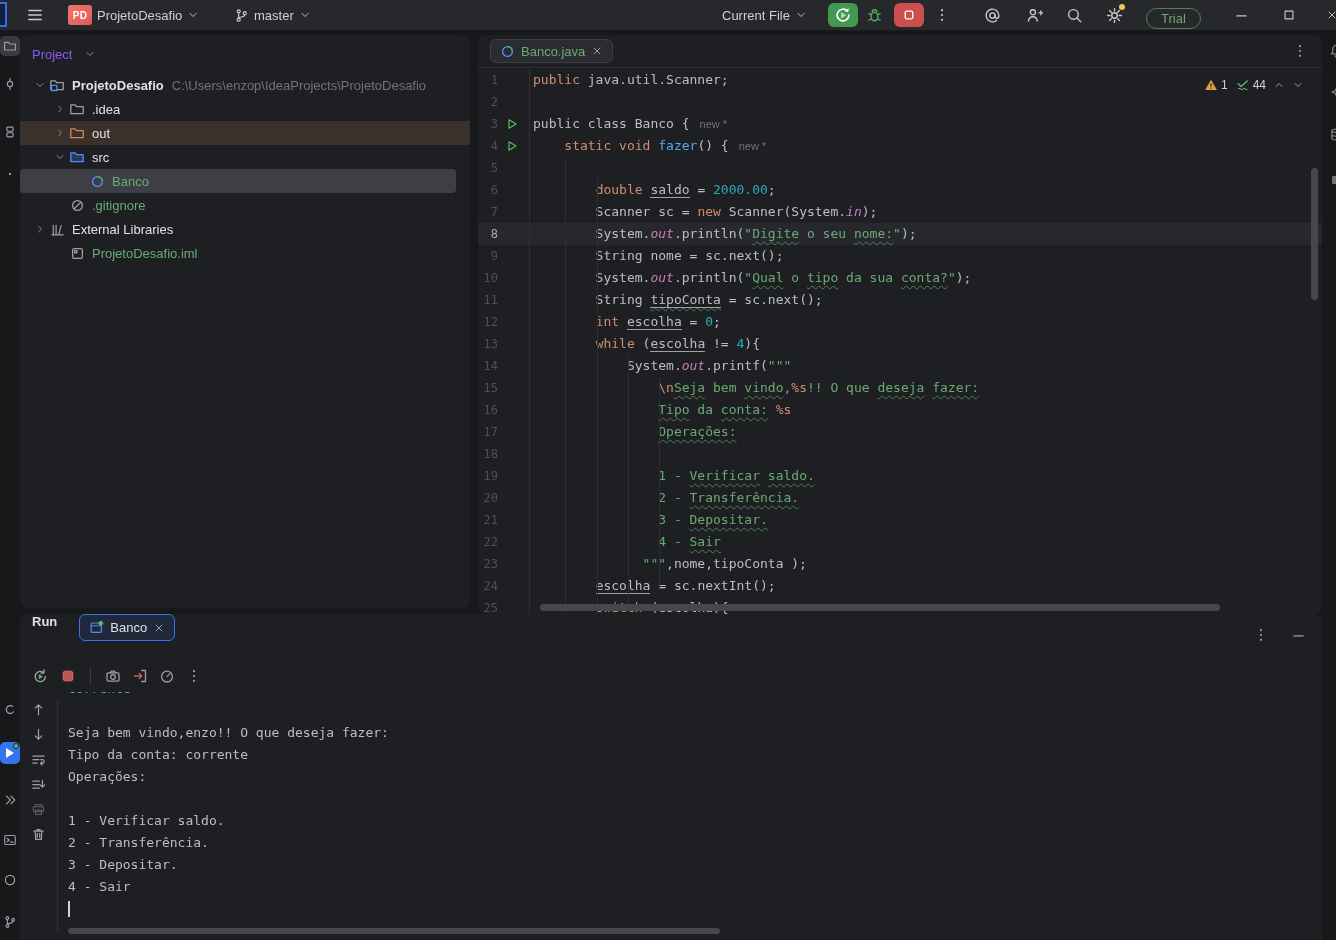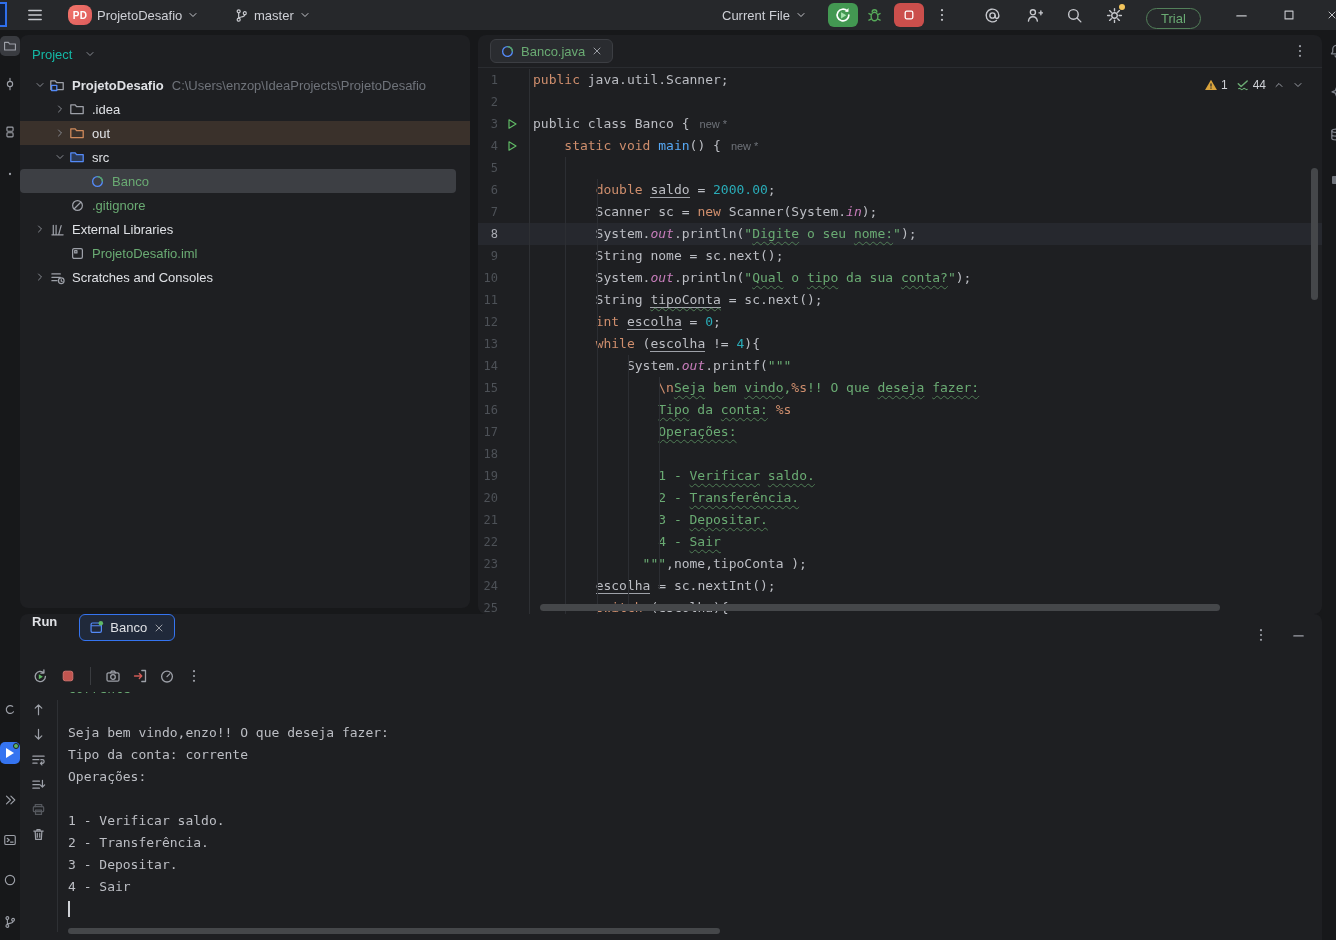--- a/index.html
+++ b/index.html
@@ -4,21 +4,21 @@
 <style>
   *{margin:0;padding:0;box-sizing:border-box}
   html,body{width:1336px;height:940px;background:#17181a;overflow:hidden;
     font-family:"Liberation Sans",sans-serif;color:#dfe1e5;font-size:13px}
 
   
   #titlebar{position:absolute;left:0;top:0;width:1336px;height:30px;background:#26282b}
   .tb{position:absolute;top:0;height:30px;display:flex;align-items:center;gap:5px;color:#c7c9ce}
   .tb .lbl{color:#ced0d6}
   .sliver{position:absolute;left:0;top:2px;width:7px;height:25px;background:#10203d;border:2px solid #2f6feb;border-left:none}
-  .pd-badge{width:24px;height:20px;border-radius:8px;background:linear-gradient(135deg,#f2756a,#dd5c5c);
+  .pd-badge{width:24px;height:20px;border-radius:3px;background:linear-gradient(135deg,#f2756a,#dd5c5c);
     display:flex;align-items:center;justify-content:center;color:#fff;font-size:10px;font-weight:bold;letter-spacing:.3px}
   .tb-btn{border-radius:6px;display:flex;align-items:center;justify-content:center}
   .run-btn{width:30px;height:24px;background:#439852}
   .stop-btn{width:30px;height:24px;background:#cb4f4c}
   .trial-pill{height:21px;padding:0 14px;border:1px solid #53805a;border-radius:11px;color:#6aab73;
     display:flex;align-items:center;font-size:13px}
   .gear-wrap{position:relative;display:flex}
   .gear-dot{position:absolute;right:-2px;top:-3px;width:6px;height:6px;border-radius:50%;background:#f2c55c}
   .winbtn{color:#c3c5ca}
 
@@ -32,21 +32,21 @@
     border-top:5px solid transparent;border-bottom:5px solid transparent}
   .run-active .dot{position:absolute;right:1px;top:1px;width:6px;height:6px;border-radius:50%;background:#5fb865;border:1px solid #1e1f22}
 
   
   .island{position:absolute;background:#1e1f22;border-radius:8px;overflow:hidden}
   #project-island{left:20px;top:35px;width:450px;height:573px}
   #editor-island{left:478px;top:35px;width:844px;height:579px}
   #run-island{left:20px;top:614px;width:1302px;height:326px;border-radius:8px 8px 0 0}
 
   
-  .panel-header{height:38px;display:flex;align-items:center;padding-left:12px;gap:12px;color:#14b8a6}
+  .panel-header{height:38px;display:flex;align-items:center;padding-left:12px;gap:12px;color:#8b5cf6}
   .trow{height:24px;display:flex;align-items:center;color:#dfe1e5;white-space:nowrap}
   .trow .chev{width:16px;display:flex;justify-content:center;color:#8a8d94;flex:0 0 16px}
   .trow .ticon{width:18px;margin-right:6px;display:flex;justify-content:center;flex:0 0 18px}
   .trow .tpath{color:#6f737a;margin-left:8px}
   .trow.green .tlabel{color:#6aab73}
   .trow.bold .tlabel{font-weight:bold}
   .trow.selected{background:#3d3f44;border-radius:4px;margin-right:14px}
   .trow.brown{background:#3a312b}
   .ti-folder-excluded{color:#cf8a5b}.ti-folder-src{color:#548af7}
   .ti-folder,.ti-project-folder,.ti-ignored,.ti-module-file,.ti-libraries,.ti-scratches{color:#9da0a8}
@@ -428,35 +428,20 @@
       <div class="trow green" style="padding-left: 32px;">
         <span class="chev"></span>
         <span class="ticon ti-module-file">
           <svg width="15" height="15" viewBox="0 0 16 16" fill="none" stroke="currentColor" stroke-width="1.3" stroke-linecap="round" stroke-linejoin="round">
             <rect x="2.8" y="2.8" width="10.4" height="10.4" rx="1.5"></rect>
             <rect x="5" y="5" width="2.4" height="2.4"></rect>
           </svg>
         </span>
         <span class="tlabel">ProjetoDesafio.iml</span>
       </div>
-      <div class="trow" style="padding-left: 12px;">
-        <span class="chev">
-          <svg width="12" height="12" viewBox="0 0 16 16" fill="none" stroke="currentColor" stroke-width="1.3" stroke-linecap="round" stroke-linejoin="round">
-            <path d="M6 4l4 4-4 4"></path>
-          </svg>
-        </span>
-        <span class="ticon ti-scratches">
-          <svg width="15" height="15" viewBox="0 0 16 16" fill="none" stroke="currentColor" stroke-width="1.3" stroke-linecap="round" stroke-linejoin="round">
-            <path d="M2 4.2h9M2 7.8h9M2 11.4h5.5"></path>
-            <circle cx="12" cy="11.5" r="3" fill="#1e1f22"></circle>
-            <path d="M12 10.3v1.4l1 .7"></path>
-          </svg>
-        </span>
-        <span class="tlabel">Scratches and Consoles</span>
-      </div>
     </div>
 </div>
 
 <div class="island" id="editor-island">
   <div class="tabrow">
     <div class="edtab">
       <span class="icw">
           <svg width="15" height="15" viewBox="0 0 16 16" fill="none">
             <circle cx="8" cy="8" r="5.2" stroke="#548af7" stroke-width="1.4"></circle>
             <path d="M8 2.8a5.2 5.2 0 0 1 5.2 5.2" stroke="#57ab5a" stroke-width="1.4"></path>
@@ -483,21 +468,21 @@
     <div class="guide" style="left:150px;top:286px;height:255px"></div>
     <div class="guide" style="left:181px;top:308px;height:211px"></div>
     <div id="code-lines">
         <div class="eline"><span class="lnum">1</span><span class="gut"></span><span class="lcode"><span class="tk-kw">public</span><span class="tk-pl"> java.util.Scanner;</span></span></div>
         <div class="eline"><span class="lnum">2</span><span class="gut"></span><span class="lcode"></span></div>
         <div class="eline"><span class="lnum">3</span><span class="gut"><svg width="12" height="12" viewBox="0 0 12 12" fill="none">
               <path d="M3 1.8l7 4.2-7 4.2z" stroke="#5fb865" stroke-width="1.2" stroke-linejoin="round"></path>
             </svg></span><span class="lcode"><span class="tk-pl">public class Banco {</span><span class="tk-hint">new *</span></span></div>
         <div class="eline"><span class="lnum">4</span><span class="gut"><svg width="12" height="12" viewBox="0 0 12 12" fill="none">
               <path d="M3 1.8l7 4.2-7 4.2z" stroke="#5fb865" stroke-width="1.2" stroke-linejoin="round"></path>
-            </svg></span><span class="lcode"><span class="tk-pl">    </span><span class="tk-kw">static</span><span class="tk-pl"> </span><span class="tk-kw">void</span><span class="tk-pl"> </span><span class="tk-fn">main</span><span class="tk-pl">() {</span><span class="tk-hint">new *</span></span></div>
+            </svg></span><span class="lcode"><span class="tk-pl">    </span><span class="tk-kw">static</span><span class="tk-pl"> </span><span class="tk-kw">void</span><span class="tk-pl"> </span><span class="tk-fn">fazer</span><span class="tk-pl">() {</span><span class="tk-hint">new *</span></span></div>
         <div class="eline"><span class="lnum">5</span><span class="gut"></span><span class="lcode"></span></div>
         <div class="eline"><span class="lnum">6</span><span class="gut"></span><span class="lcode"><span class="tk-pl">        </span><span class="tk-kw">double</span><span class="tk-pl"> </span><span class="tk-dec">saldo</span><span class="tk-pl"> = </span><span class="tk-num">2000.00</span><span class="tk-pl">;</span></span></div>
         <div class="eline"><span class="lnum">7</span><span class="gut"></span><span class="lcode"><span class="tk-pl">        Scanner sc = </span><span class="tk-kw">new</span><span class="tk-pl"> Scanner(System.</span><span class="tk-fld">in</span><span class="tk-pl">);</span></span></div>
         <div class="eline cur"><span class="lnum">8</span><span class="gut"></span><span class="lcode"><span class="tk-pl">        System.</span><span class="tk-fld">out</span><span class="tk-pl">.println(</span><span class="tk-str">"</span><span class="tk-strw">Digite</span><span class="tk-str"> o seu </span><span class="tk-strw">nome:</span><span class="tk-str">"</span><span class="tk-pl">);</span></span></div>
         <div class="eline"><span class="lnum">9</span><span class="gut"></span><span class="lcode"><span class="tk-pl">        String nome = sc.next();</span></span></div>
         <div class="eline"><span class="lnum">10</span><span class="gut"></span><span class="lcode"><span class="tk-pl">        System.</span><span class="tk-fld">out</span><span class="tk-pl">.println(</span><span class="tk-str">"</span><span class="tk-strw">Qual</span><span class="tk-str"> o </span><span class="tk-strw">tipo</span><span class="tk-str"> da sua </span><span class="tk-strw">conta?</span><span class="tk-str">"</span><span class="tk-pl">);</span></span></div>
         <div class="eline"><span class="lnum">11</span><span class="gut"></span><span class="lcode"><span class="tk-pl">        String </span><span class="tk-decw">tipoConta</span><span class="tk-pl"> = sc.next();</span></span></div>
         <div class="eline"><span class="lnum">12</span><span class="gut"></span><span class="lcode"><span class="tk-pl">        </span><span class="tk-kw">int</span><span class="tk-pl"> </span><span class="tk-dec">escolha</span><span class="tk-pl"> = </span><span class="tk-num">0</span><span class="tk-pl">;</span></span></div>
         <div class="eline"><span class="lnum">13</span><span class="gut"></span><span class="lcode"><span class="tk-pl">        </span><span class="tk-kw">while</span><span class="tk-pl"> (</span><span class="tk-dec">escolha</span><span class="tk-pl"> != </span><span class="tk-num">4</span><span class="tk-pl">){</span></span></div>
         <div class="eline"><span class="lnum">14</span><span class="gut"></span><span class="lcode"><span class="tk-pl">            System.</span><span class="tk-fld">out</span><span class="tk-pl">.printf(</span><span class="tk-str">"""</span></span></div>

